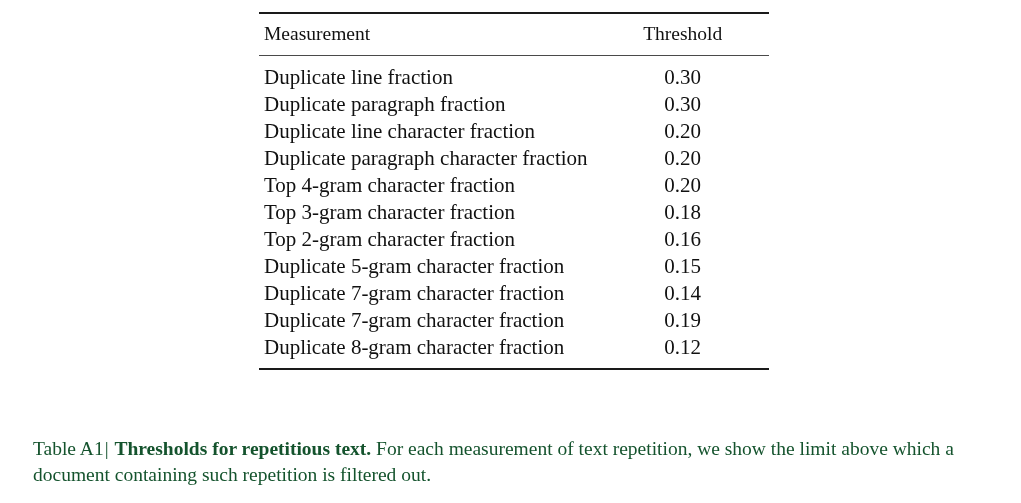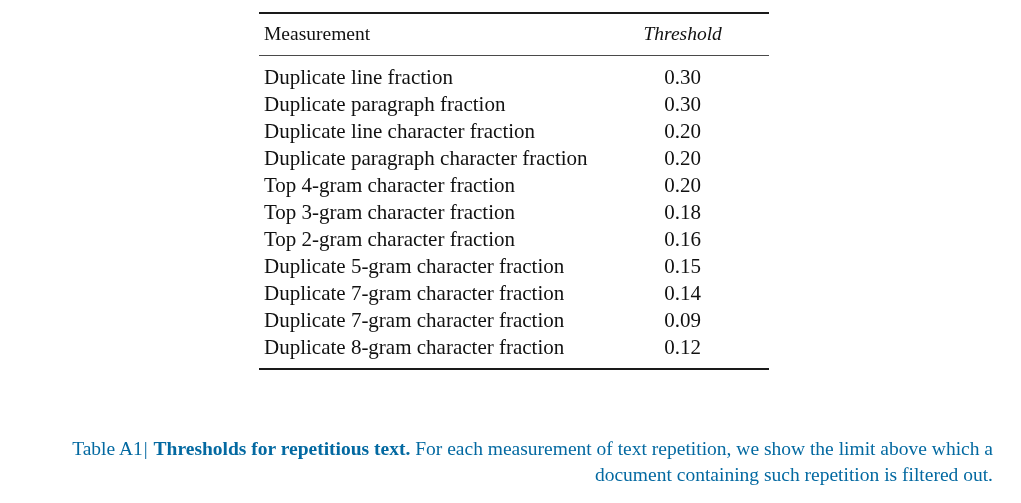--- a/index.html
+++ b/index.html
@@ -57,21 +57,20 @@
     padding: 6px 0 8px 0;
     color: #111111;
   }
   thead th.th-measure {
     text-align: left;
     padding-left: 5px;
   }
   thead th.th-threshold {
     text-align: center;
     padding-right: 12px;
-    font-style: italic;
   }
 
   tbody td {
     font-size: 21px;
     line-height: 27px;
     padding: 0;
     height: 27px;
     color: #111111;
     white-space: nowrap;
   }
@@ -88,22 +87,22 @@
   }
 
   
   #table-caption {
     position: absolute;
     left: 33px;
     top: 436px;
     width: 960px;
     font-size: 19.5px;
     line-height: 25.5px;
-    color: #0369a1;
-    text-align: right;
+    color: #14532d;
+    text-align: left;
   }
   #table-caption .cap-bold {
     font-weight: bold;
   }
   #table-caption .cap-sep {
     padding: 0 1px;
   }
 </style>
 </head>
 <body>
@@ -165,21 +164,21 @@
         <tr>
           <td class="td-measure">Duplicate 5-gram character fraction</td>
           <td class="td-threshold">0.15</td>
         </tr>
         <tr>
           <td class="td-measure">Duplicate 7-gram character fraction</td>
           <td class="td-threshold">0.14</td>
         </tr>
         <tr>
           <td class="td-measure">Duplicate 7-gram character fraction</td>
-          <td class="td-threshold">0.09</td>
+          <td class="td-threshold">0.19</td>
         </tr>
         <tr>
           <td class="td-measure">Duplicate 8-gram character fraction</td>
           <td class="td-threshold">0.12</td>
         </tr>
       </tbody>
   </table>
 
   <div class="rule-bottom"></div>
 </div>

